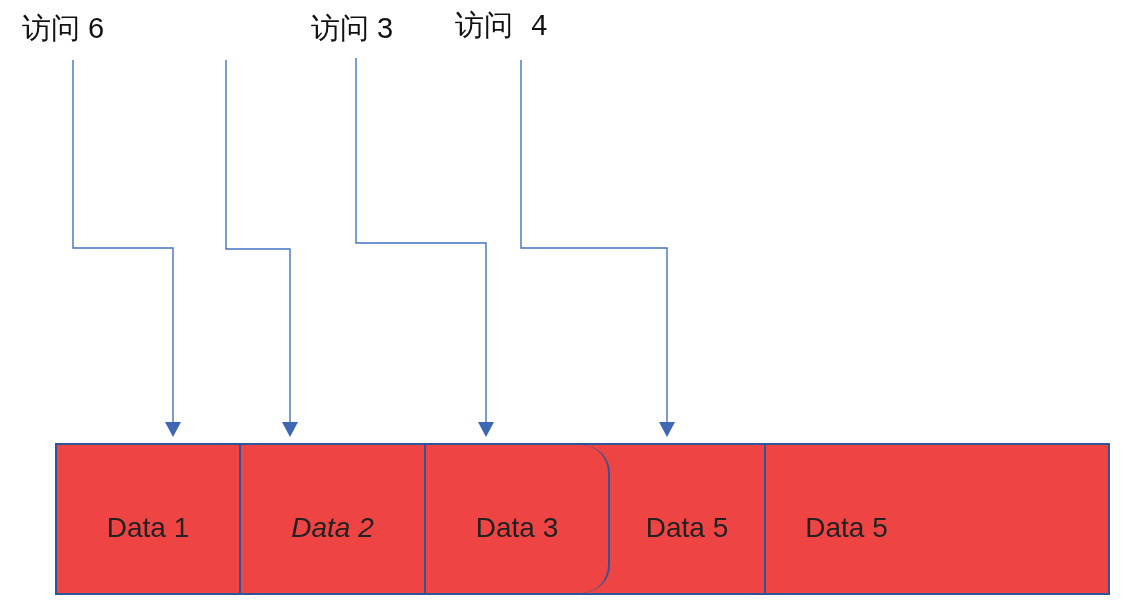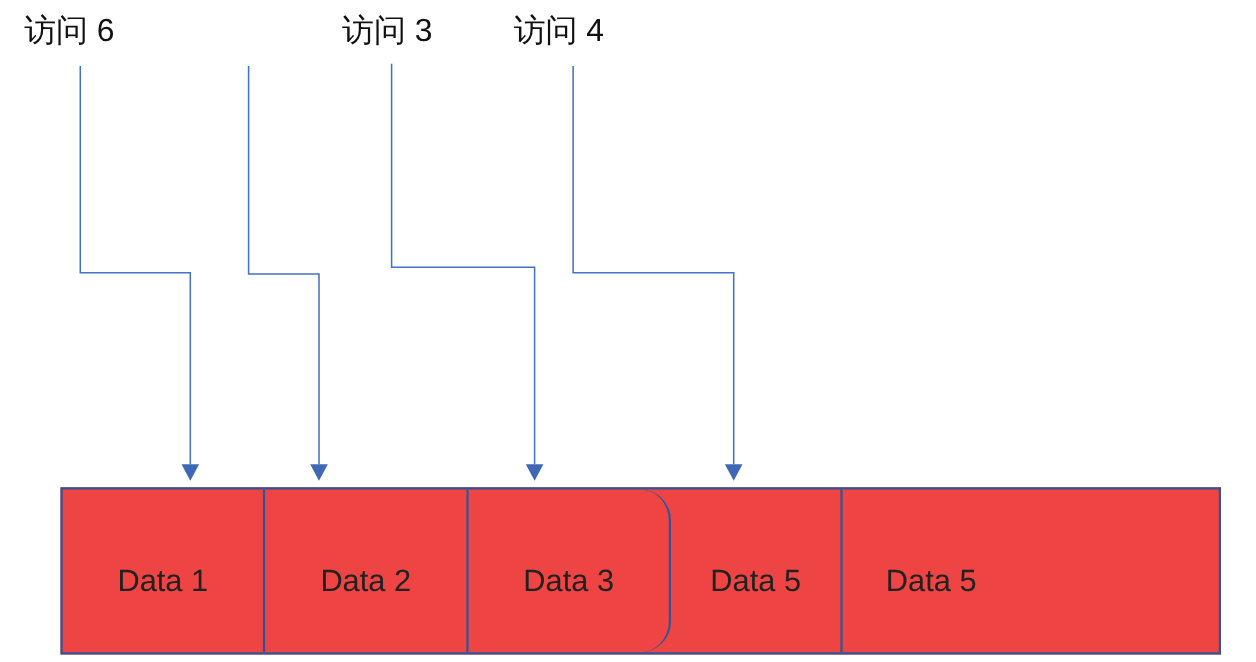--- a/index.html
+++ b/index.html
@@ -20,21 +20,21 @@
     top: 11px;
     font-size: 29px;
     line-height: 34px;
     color: var(--label-text, #111111);
     white-space: nowrap;
     letter-spacing: 0px;
   }
   .al-1 { left: 22px; }
   .al-2 { left: 172px; }
   .al-3 { left: 311px; }
-  .al-4 { left: 467px; }
+  .al-4 { left: 455px; font-family: Liberation Mono, monospace; }
 
   svg.connectors {
     position: absolute;
     left: 0;
     top: 0;
     width: 1142px;
     height: 602px;
     pointer-events: none;
   }
   .conn {
@@ -65,21 +65,21 @@
     display: flex;
     align-items: center;
     justify-content: center;
     padding-top: 18px;
     font-size: 28px;
     color: var(--cell-text, #222222);
     white-space: nowrap;
   }
   .cell:last-child { border-right: none; }
   .c0 { flex: 0 0 184px; }
-  .c1 { flex: 0 0 185px; }
+  .c1 { flex: 0 0 185px; font-style: italic; }
   .c2 { flex: 0 0 184px; border-radius: 28px; }
   .c3 { flex: 0 0 181px; }
   .c4 { flex: 0 0 156px; }
   .c5 { flex: 0 0 161px; }
 </style>
 </head>
 <body>
 
 <div class="canvas">
 

